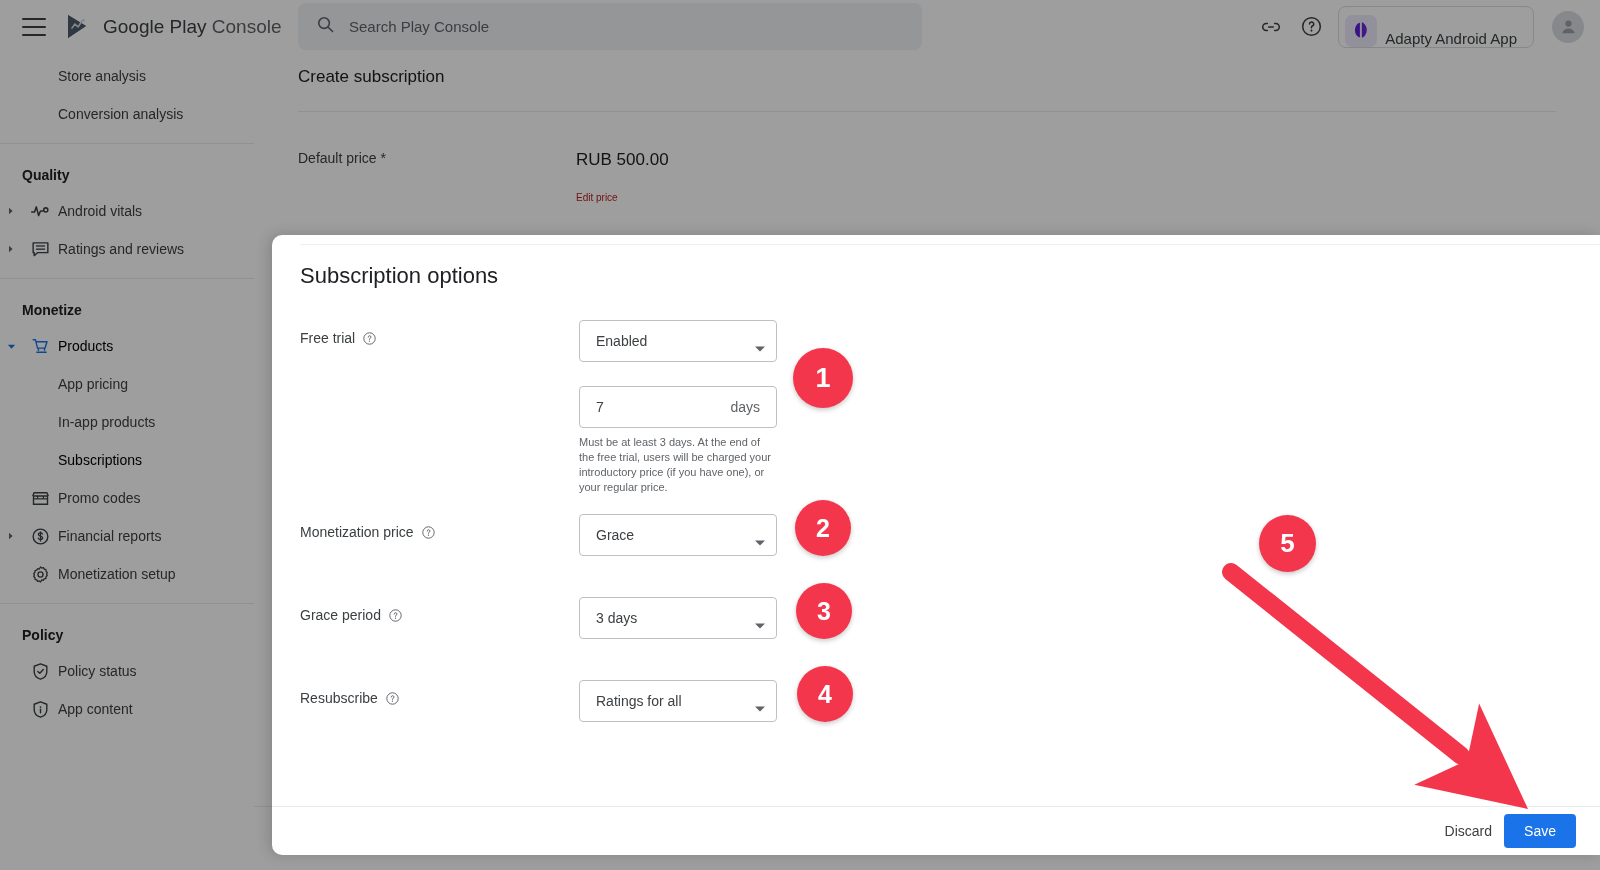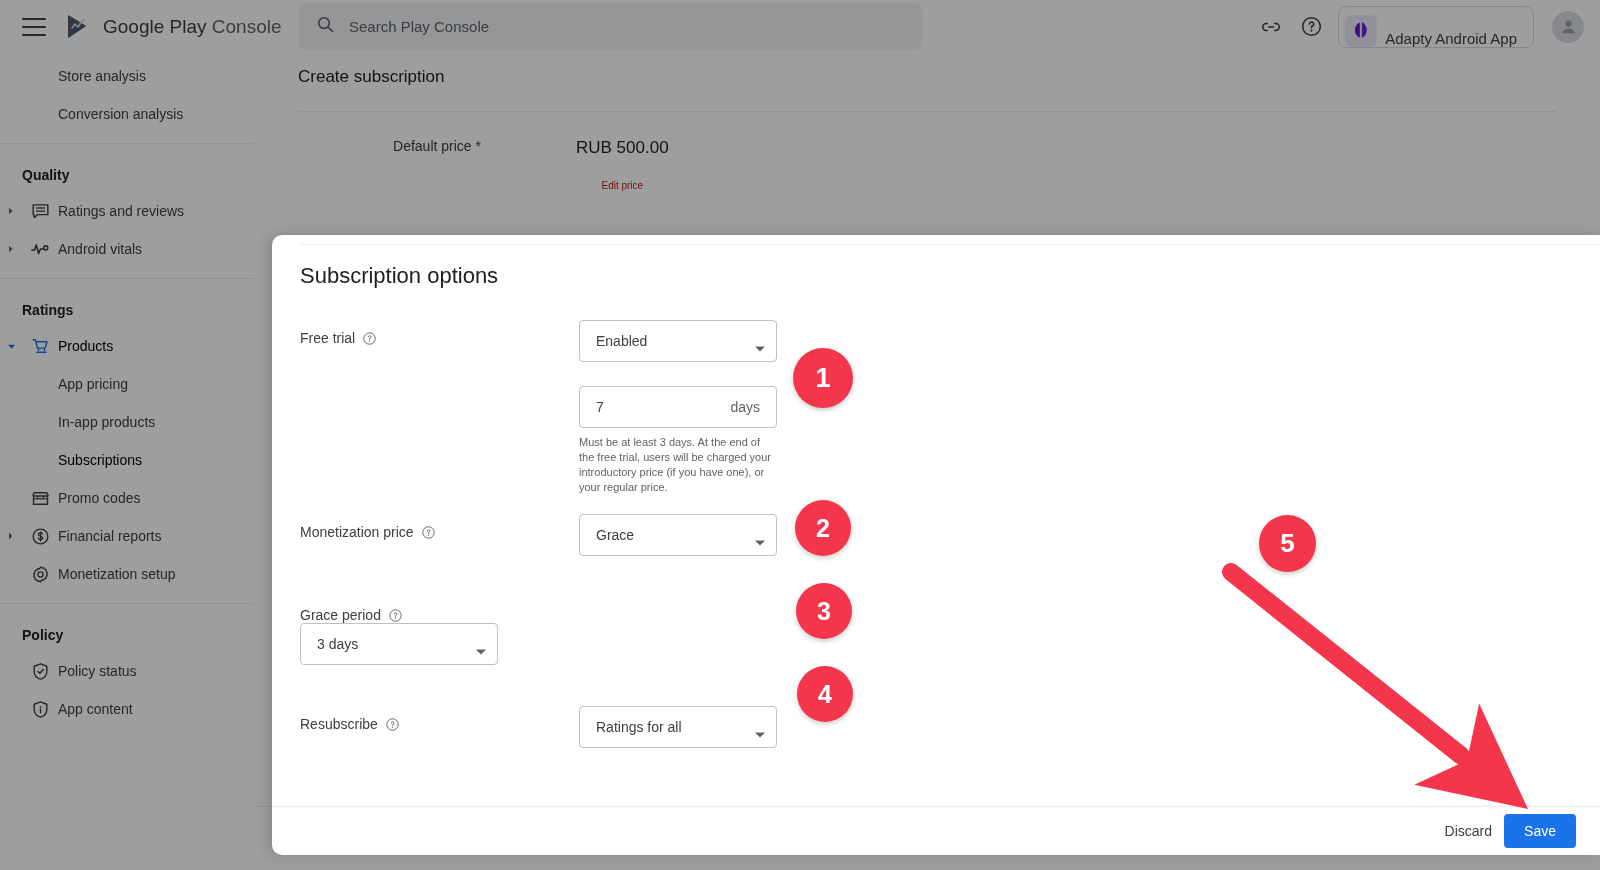--- a/index.html
+++ b/index.html
@@ -89,21 +89,21 @@
   }
   .nav-divider { height:1px; background:#e8eaed; margin:10px 0 0 0; }
 
   
   .page {
     position:absolute; left:254px; top:53px; right:0; bottom:0;
     background:#fff; padding:0 0 0 44px;
   }
   .page-title { font-size:17px; color:#202124; font-weight:500; padding-top:14px; }
   .page-rule { height:1px; background:#e8eaed; margin:24px 44px 0 0; }
-  .price-row { display:flex; margin-top:26px;text-align:center; }
+  .price-row { display:flex; margin-top:38px; }
   .price-label { width:278px; font-size:14px; color:#3c4043; }
   .price-value { font-size:17px; color:#202124; }
   .price-link { font-size:10px; color:#b91c1c; margin-top:22px; cursor:pointer; }
   .page-rule2 { position:absolute; left:0; right:0; top:753px; height:1px; background:#e8eaed; }
 
   
   .dialog {
     position:absolute; left:272px; top:235px; width:1328px; height:620px;
     background:#fff; border-radius:10px 0 0 10px;
     box-shadow: -3px 0 14px rgba(0,0,0,0.16);
@@ -242,45 +242,45 @@
       <div class="nav-divider"></div>
       <div class="nav-section">Quality</div>
 
       <div class="nav-row">
         <span class="nav-caret">
           <svg viewBox="0 0 10 10" width="8" height="8">
               <path d="M2.5 1 L7 5 L2.5 9 Z" fill="#5f6368"></path>
             </svg>
         </span>
         <span class="nav-icon">
+          <svg viewBox="0 0 24 24" width="22" height="22">
+            <polyline points="3,13 6,13 8,7.5 10.5,17 12.5,12 15.5,12" fill="none" stroke="#3c4043" stroke-width="1.7" stroke-linecap="round" stroke-linejoin="round"></polyline>
+            <circle cx="18.3" cy="10.8" r="2.2" fill="none" stroke="#3c4043" stroke-width="1.7"></circle>
+          </svg>
+        </span>
+        <span class="nav-label">Android vitals</span>
+      </div>
+      <div class="nav-row">
+        <span class="nav-caret">
+          <svg viewBox="0 0 10 10" width="8" height="8">
+              <path d="M2.5 1 L7 5 L2.5 9 Z" fill="#5f6368"></path>
+            </svg>
+        </span>
+        <span class="nav-icon">
           <svg viewBox="0 0 24 24" width="21" height="21">
             <path d="M3.6 4.4h16.8v11.2H8.6L4.8 19v-3.4H3.6z" fill="none" stroke="#3c4043" stroke-width="1.6" stroke-linejoin="round"></path>
             <line x1="6.8" y1="8" x2="17.2" y2="8" stroke="#3c4043" stroke-width="1.5"></line>
             <line x1="6.8" y1="11.6" x2="17.2" y2="11.6" stroke="#3c4043" stroke-width="1.5"></line>
           </svg>
         </span>
         <span class="nav-label">Ratings and reviews</span>
       </div>
-      <div class="nav-row">
-        <span class="nav-caret">
-          <svg viewBox="0 0 10 10" width="8" height="8">
-              <path d="M2.5 1 L7 5 L2.5 9 Z" fill="#5f6368"></path>
-            </svg>
-        </span>
-        <span class="nav-icon">
-          <svg viewBox="0 0 24 24" width="22" height="22">
-            <polyline points="3,13 6,13 8,7.5 10.5,17 12.5,12 15.5,12" fill="none" stroke="#3c4043" stroke-width="1.7" stroke-linecap="round" stroke-linejoin="round"></polyline>
-            <circle cx="18.3" cy="10.8" r="2.2" fill="none" stroke="#3c4043" stroke-width="1.7"></circle>
-          </svg>
-        </span>
-        <span class="nav-label">Android vitals</span>
-      </div>
 
       <div class="nav-divider"></div>
-      <div class="nav-section">Ratings</div>
+      <div class="nav-section">Monetize</div>
 
       <div class="nav-row active">
         <span class="nav-caret">
           <svg viewBox="0 0 10 10" width="9" height="9">
               <path d="M1 3 L9 3 L5 7.6 Z" fill="#1a73e8"></path>
             </svg>
         </span>
         <span class="nav-icon">
           <svg viewBox="0 0 24 24" width="21" height="21">
             <path d="M3.6 4.2h2.6l2.4 9.6h8.6l2.2-7.2H7" fill="none" stroke="#1a73e8" stroke-width="1.6" stroke-linecap="round" stroke-linejoin="round"></path>
@@ -436,21 +436,21 @@
         <div class="select">
           <span class="select-value">Grace</span>
           <span class="caret-dn">
             <svg viewBox="0 0 10 6" width="10" height="6">
                 <path d="M0 0.6 L10 0.6 L5 5.6 Z" fill="#5f6368"></path>
               </svg>
           </span>
         </div>
       </div>
 
-      <div class="form-row" style="margin-top:41px;flex-direction:column;">
+      <div class="form-row" style="margin-top:41px;">
         <div class="field-label">
           <span>Grace period</span>
           <span class="help-icon">
             <svg viewBox="0 0 20 20" width="15" height="15">
               <circle cx="10" cy="10" r="7.6" fill="none" stroke="#5f6368" stroke-width="1.3"></circle>
               <path d="M8.3 8.1a1.8 1.8 0 1 1 2.35 1.72c-.5.2-.7.56-.7 1.1v.35" fill="none" stroke="#5f6368" stroke-width="1.3" stroke-linecap="round"></path>
               <circle cx="9.95" cy="13.5" r=".85" fill="#5f6368"></circle>
             </svg>
           </span>
         </div>

